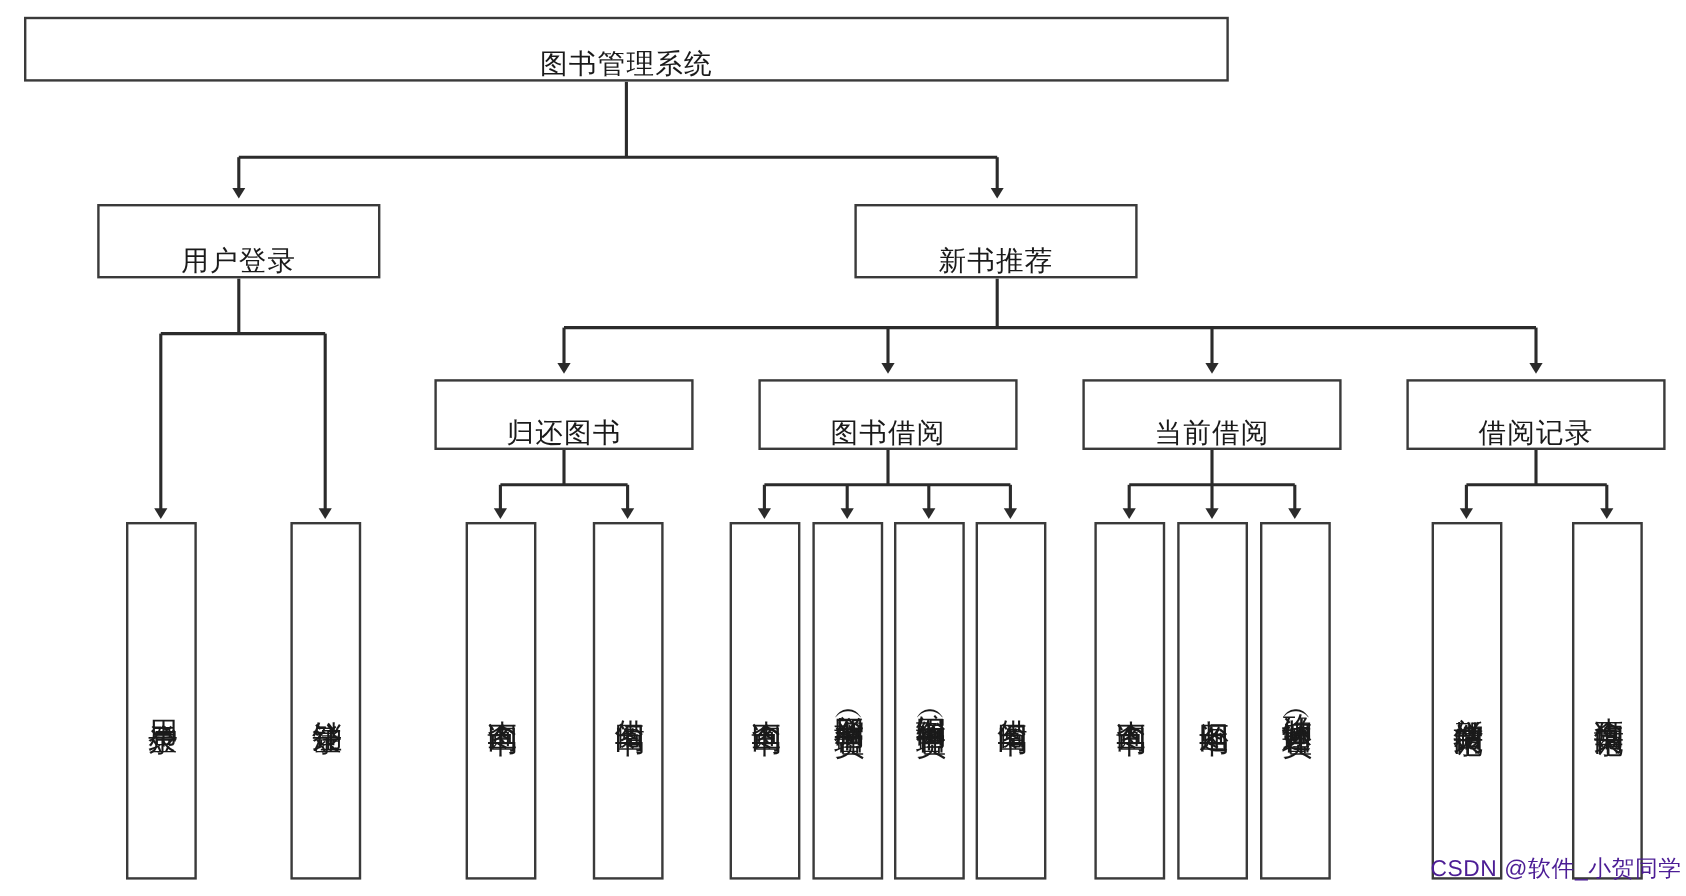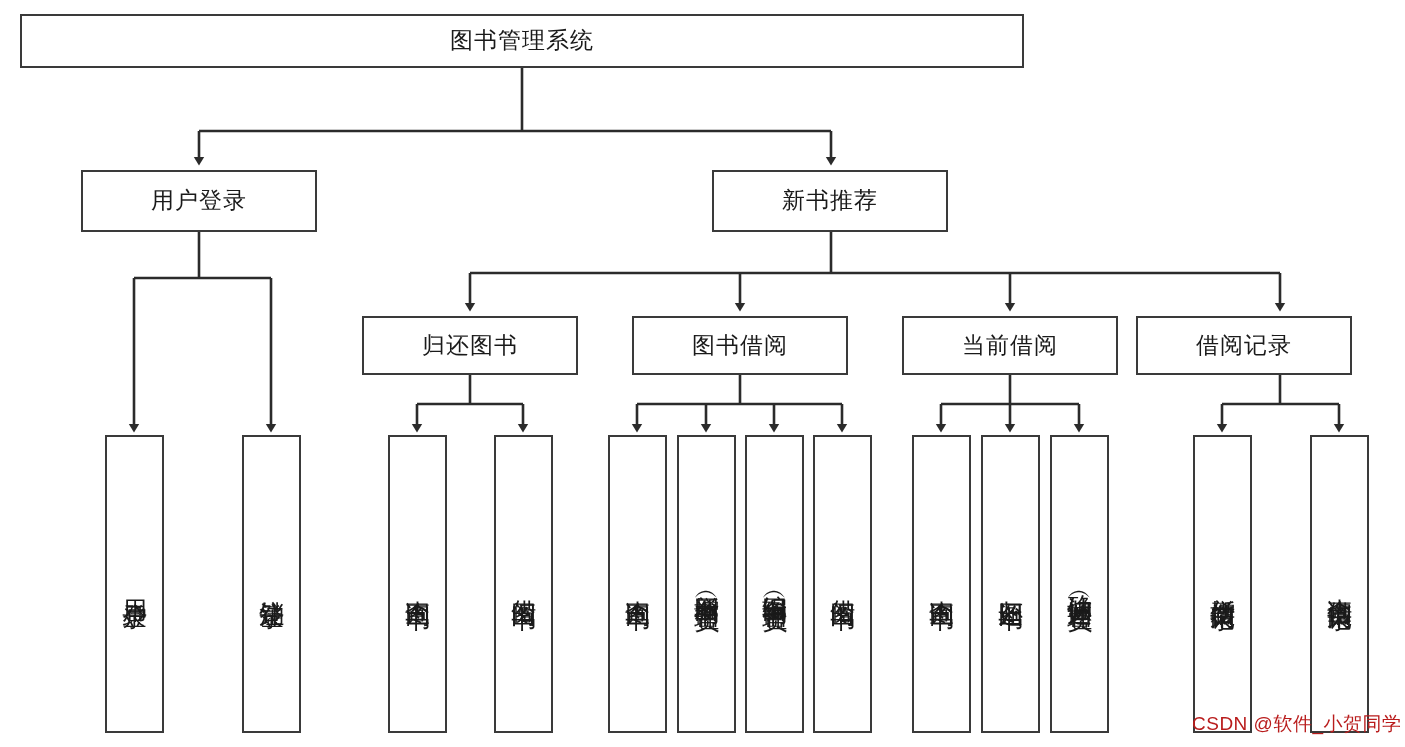--- a/index.html
+++ b/index.html
@@ -33,20 +33,21 @@
     display: flex;
     align-items: center;
     justify-content: center;
     color: #1a1a1a;
   }
   .node-h {
     font-size: 23px;
     letter-spacing: 1px;
     line-height: 1.1;
     white-space: nowrap;
+    align-items: flex-end;
   }
   .node-v {
     font-size: 25px;
     line-height: 1.18;
     writing-mode: vertical-rl;
     text-orientation: upright;
     letter-spacing: 2px;
     padding: 6px 0;
     text-align: center;
   }
@@ -54,21 +55,21 @@
     writing-mode: vertical-rl;
     text-orientation: upright;
     display: block;
     max-height: 100%;
   }
   #watermark {
     position: absolute;
     left: 1192px;
     top: 711px;
     font-size: 19px;
-    color: #b91c1c;
+    color: #4c1d95;
     white-space: nowrap;
     letter-spacing: 0.5px;
   }
 </style>
 </head>
 <body>
 
 <div id="diagram-root">
 
   <svg id="edges-layer" viewBox="0 0 1405 747" width="1405" height="747" xmlns="http://www.w3.org/2000/svg">
@@ -134,21 +135,21 @@
 
   <div class="node node-h" style="left:362px; top:316px; width:216px; height:59px;">
     <span>归还图书</span>
   </div>
   <div class="node node-h" style="left:632px; top:316px; width:216px; height:59px;">
     <span>图书借阅</span>
   </div>
   <div class="node node-h" style="left:902px; top:316px; width:216px; height:59px;">
     <span>当前借阅</span>
   </div>
-  <div class="node node-h" style="left:1136px; top:316px; width:216px; height:59px;">
+  <div class="node node-h" style="left:1172px; top:316px; width:216px; height:59px;">
     <span>借阅记录</span>
   </div>
 
   <div class="node node-v" style="left:105px; top:435px; width:59px; height:298px;">
     <span class="vtext">用户登录</span>
   </div>
   <div class="node node-v" style="left:242px; top:435px; width:59px; height:298px;">
     <span class="vtext">注销登录</span>
   </div>
 

